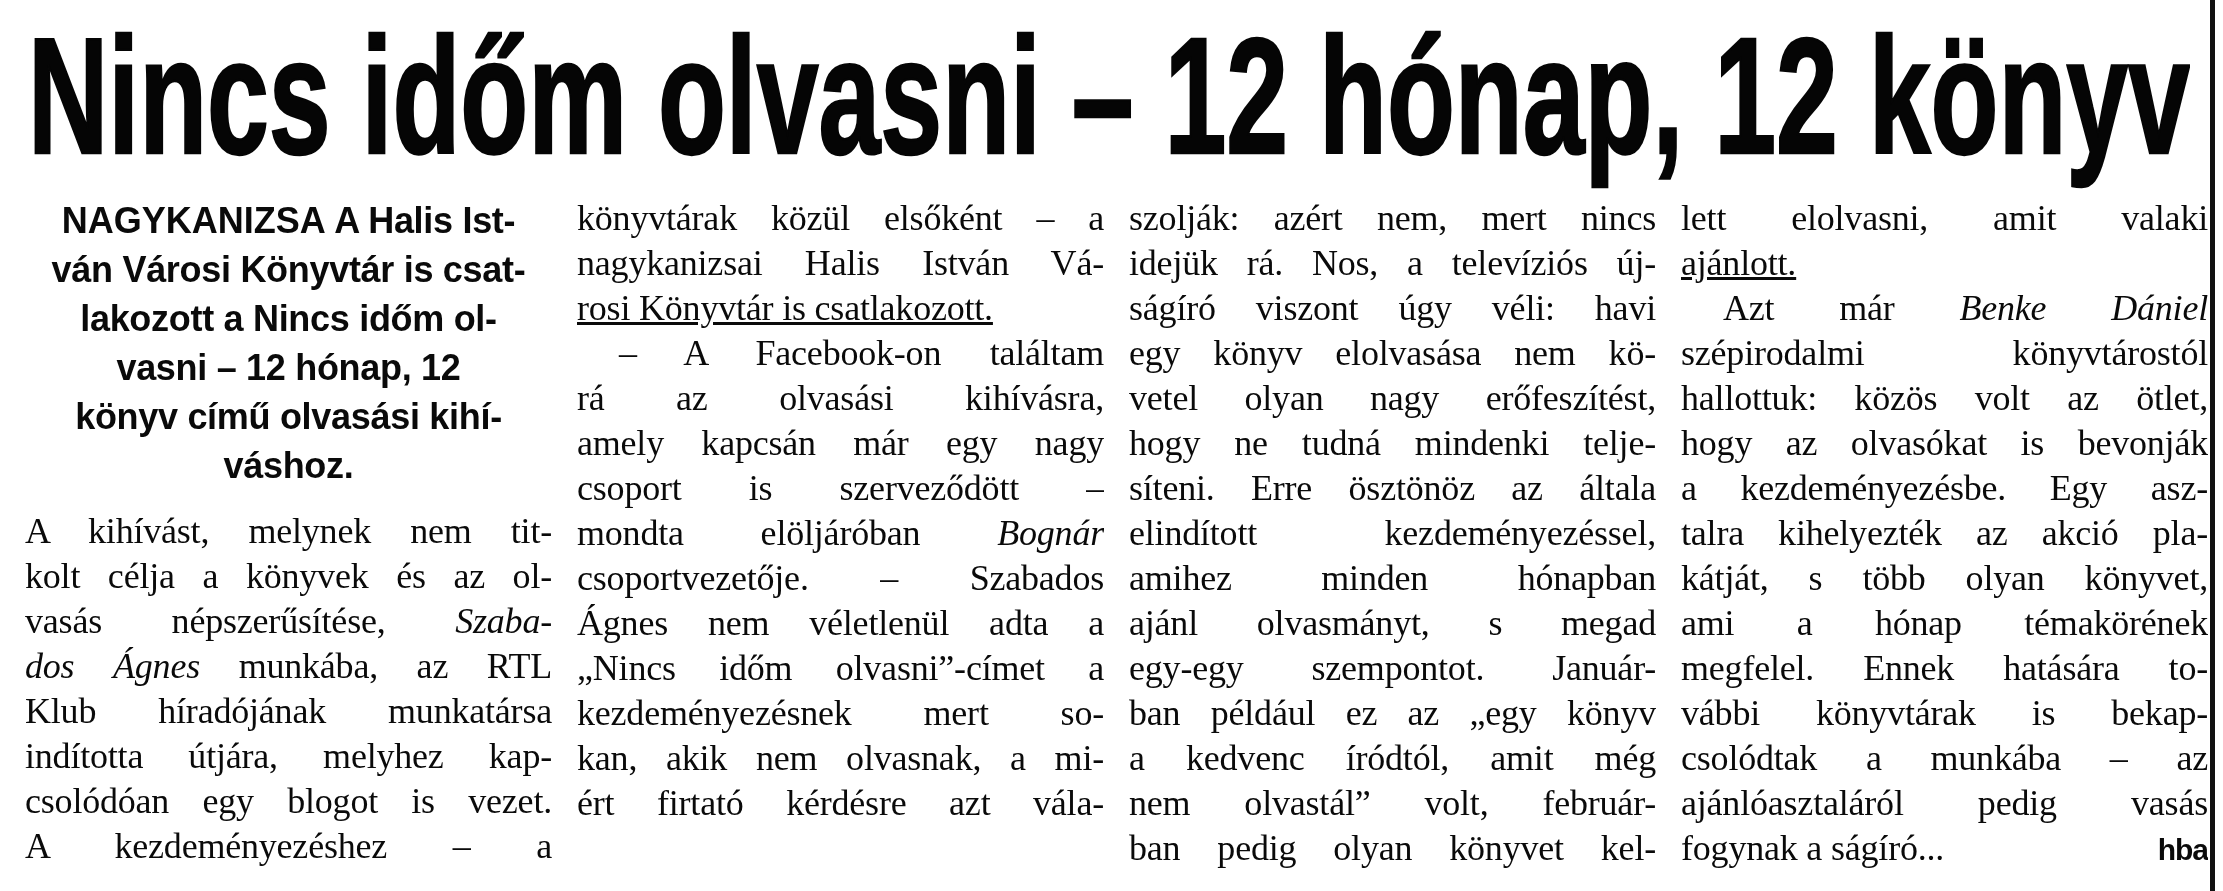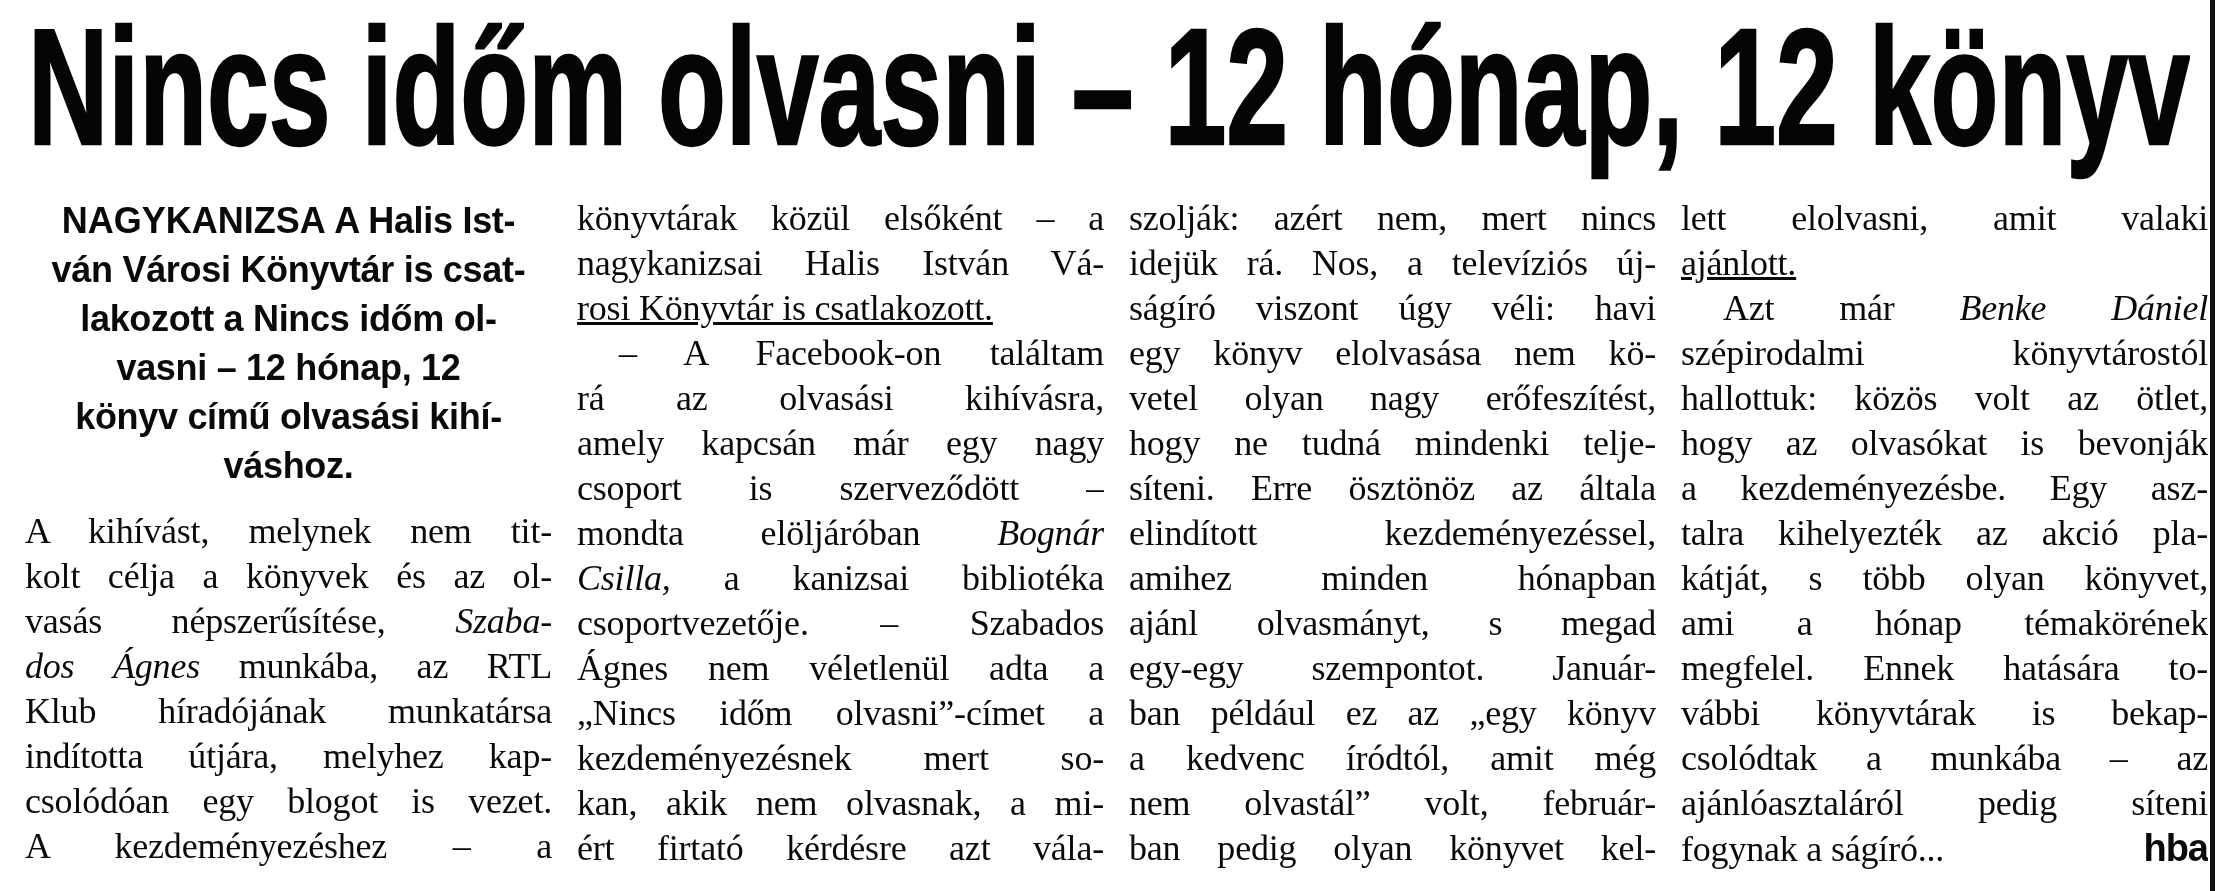--- a/index.html
+++ b/index.html
@@ -8,21 +8,21 @@
     background:#ffffff;
     color:#0a0a0a;
     font-family:"Liberation Serif", serif;
     position:relative;
     overflow:hidden;
   }
   .clip { position:absolute; inset:0; }
 
   
   .headline-wrap {
-    position:absolute; left:28px; top:4px;
+    position:absolute; left:28px; top:13px;
     width:2162px; height:190px;
     overflow:visible;
   }
   .headline-wrap svg { display:block; }
   .headline-text {
     font-family:"Liberation Sans", sans-serif;
     font-weight:800;
     font-size:166px;
     fill:#050505;
     stroke:#050505;
@@ -63,21 +63,21 @@
   .body-block .line.end { text-align-last:left;text-decoration:underline; }
   .body-block .line.indent { text-indent:42px; }
   .body-block .line.sigline {
     display:flex; justify-content:space-between; align-items:baseline;
     text-align:left; text-align-last:left;
   }
   span.i { font-style:italic;margin-top:20px; }
   span.sig {
     font-family:"Liberation Sans", sans-serif;
     font-weight:800;
-    font-size:38px;
+    font-size:30px;
     letter-spacing:-1px;
   }
 
   
   .page-rule {
     position:absolute; top:0; right:8px;
     width:5px; height:891px;
     background:#111;
   }
 </style>
@@ -116,21 +116,20 @@
       <div class="article-column">
         <div class="body-block">
           <div class="line"><span>könyvtárak közül elsőként – a</span></div>
           <div class="line"><span>nagykanizsai Halis István Vá-</span></div>
           <div class="line end"><span>rosi Könyvtár is csatlakozott.</span></div>
           <div class="line indent"><span>– A Facebook-on találtam</span></div>
           <div class="line"><span>rá az olvasási kihívásra,</span></div>
           <div class="line"><span>amely kapcsán már egy nagy</span></div>
           <div class="line"><span>csoport is szerveződött –</span></div>
           <div class="line"><span>mondta elöljáróban </span><span class="i">Bognár</span></div>
-          <div class="line"><span class="i">Csilla,</span><span> a kanizsai bibliotéka</span></div>
           <div class="line"><span>csoportvezetője. – Szabados</span></div>
           <div class="line"><span>Ágnes nem véletlenül adta a</span></div>
           <div class="line"><span>„Nincs időm olvasni”-címet a</span></div>
           <div class="line"><span>kezdeményezésnek mert so-</span></div>
           <div class="line"><span>kan, akik nem olvasnak, a mi-</span></div>
           <div class="line"><span>ért firtató kérdésre azt vála-</span></div>
         </div>
       </div>
       <div class="article-column">
         <div class="body-block">
@@ -159,21 +158,21 @@
           <div class="line"><span>szépirodalmi könyvtárostól</span></div>
           <div class="line"><span>hallottuk: közös volt az ötlet,</span></div>
           <div class="line"><span>hogy az olvasókat is bevonják</span></div>
           <div class="line"><span>a kezdeményezésbe. Egy asz-</span></div>
           <div class="line"><span>talra kihelyezték az akció pla-</span></div>
           <div class="line"><span>kátját, s több olyan könyvet,</span></div>
           <div class="line"><span>ami a hónap témakörének</span></div>
           <div class="line"><span>megfelel. Ennek hatására to-</span></div>
           <div class="line"><span>vábbi könyvtárak is bekap-</span></div>
           <div class="line"><span>csolódtak a munkába – az</span></div>
-          <div class="line"><span>ajánlóasztaláról pedig síteni</span></div>
+          <div class="line"><span>ajánlóasztaláról pedig vasás</span></div>
           <div class="line sigline">
             <span>fogynak a ságíró...</span>
             <span class="sig">hba</span>
           </div>
         </div>
       </div>
     </div>
 
   <div class="page-rule"></div>
 

